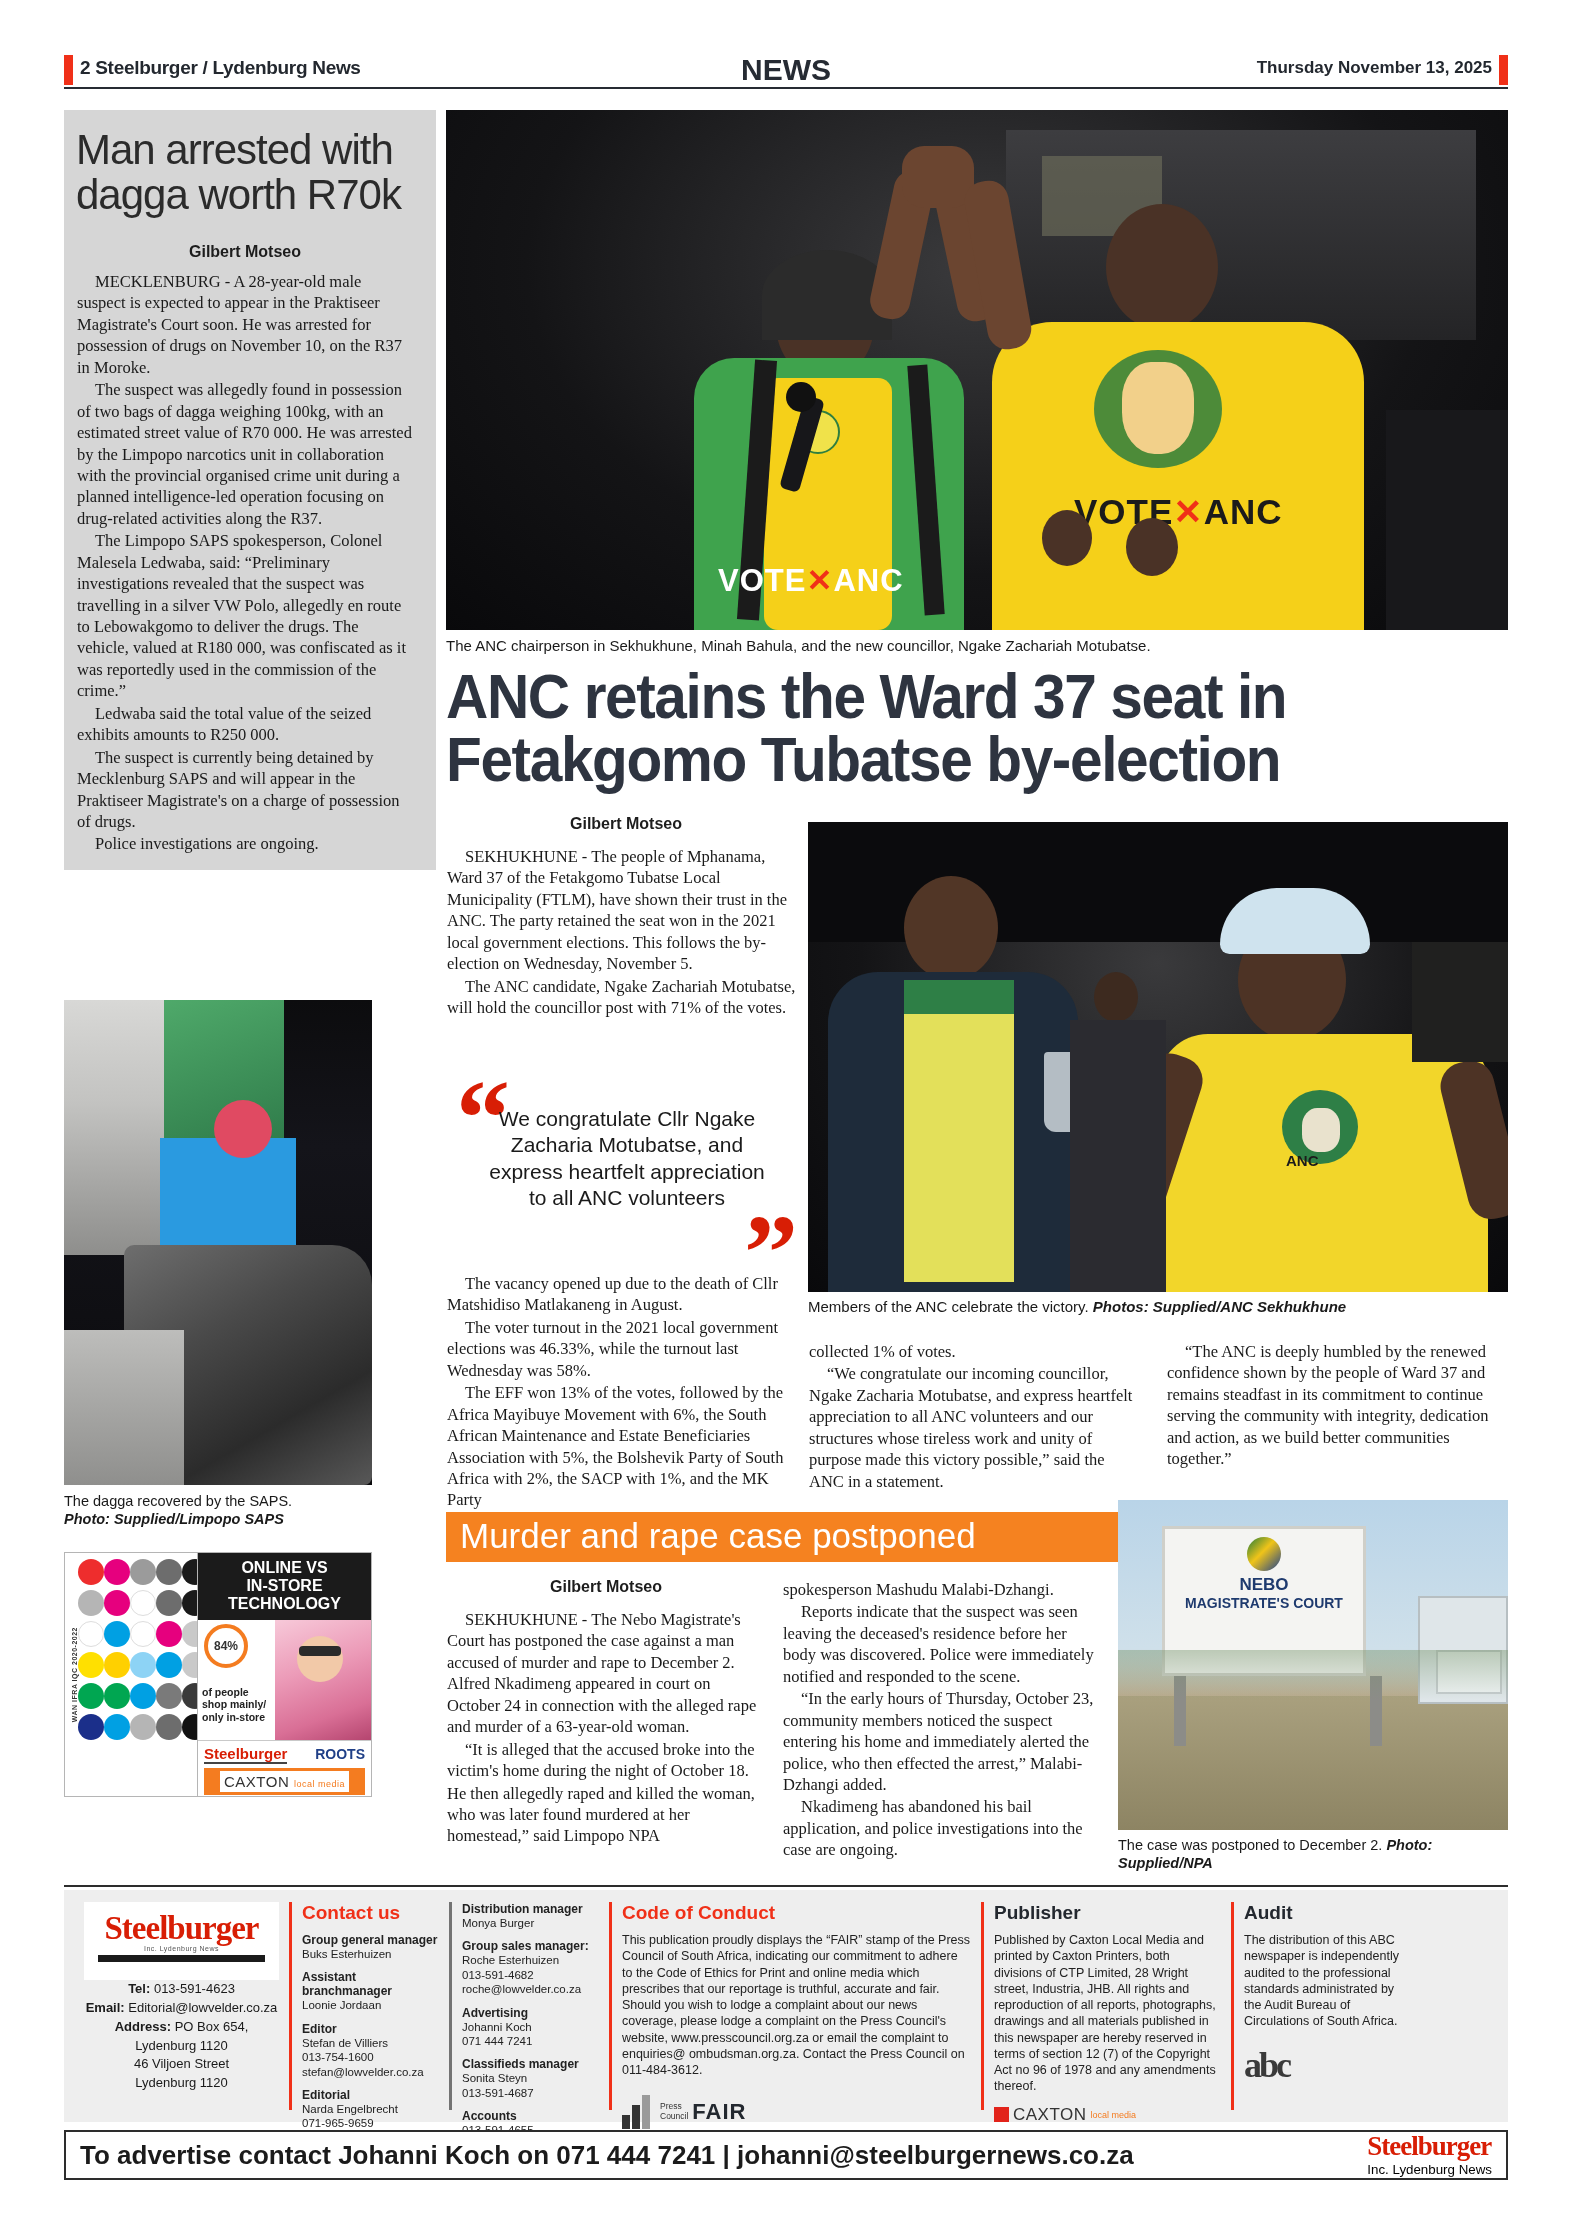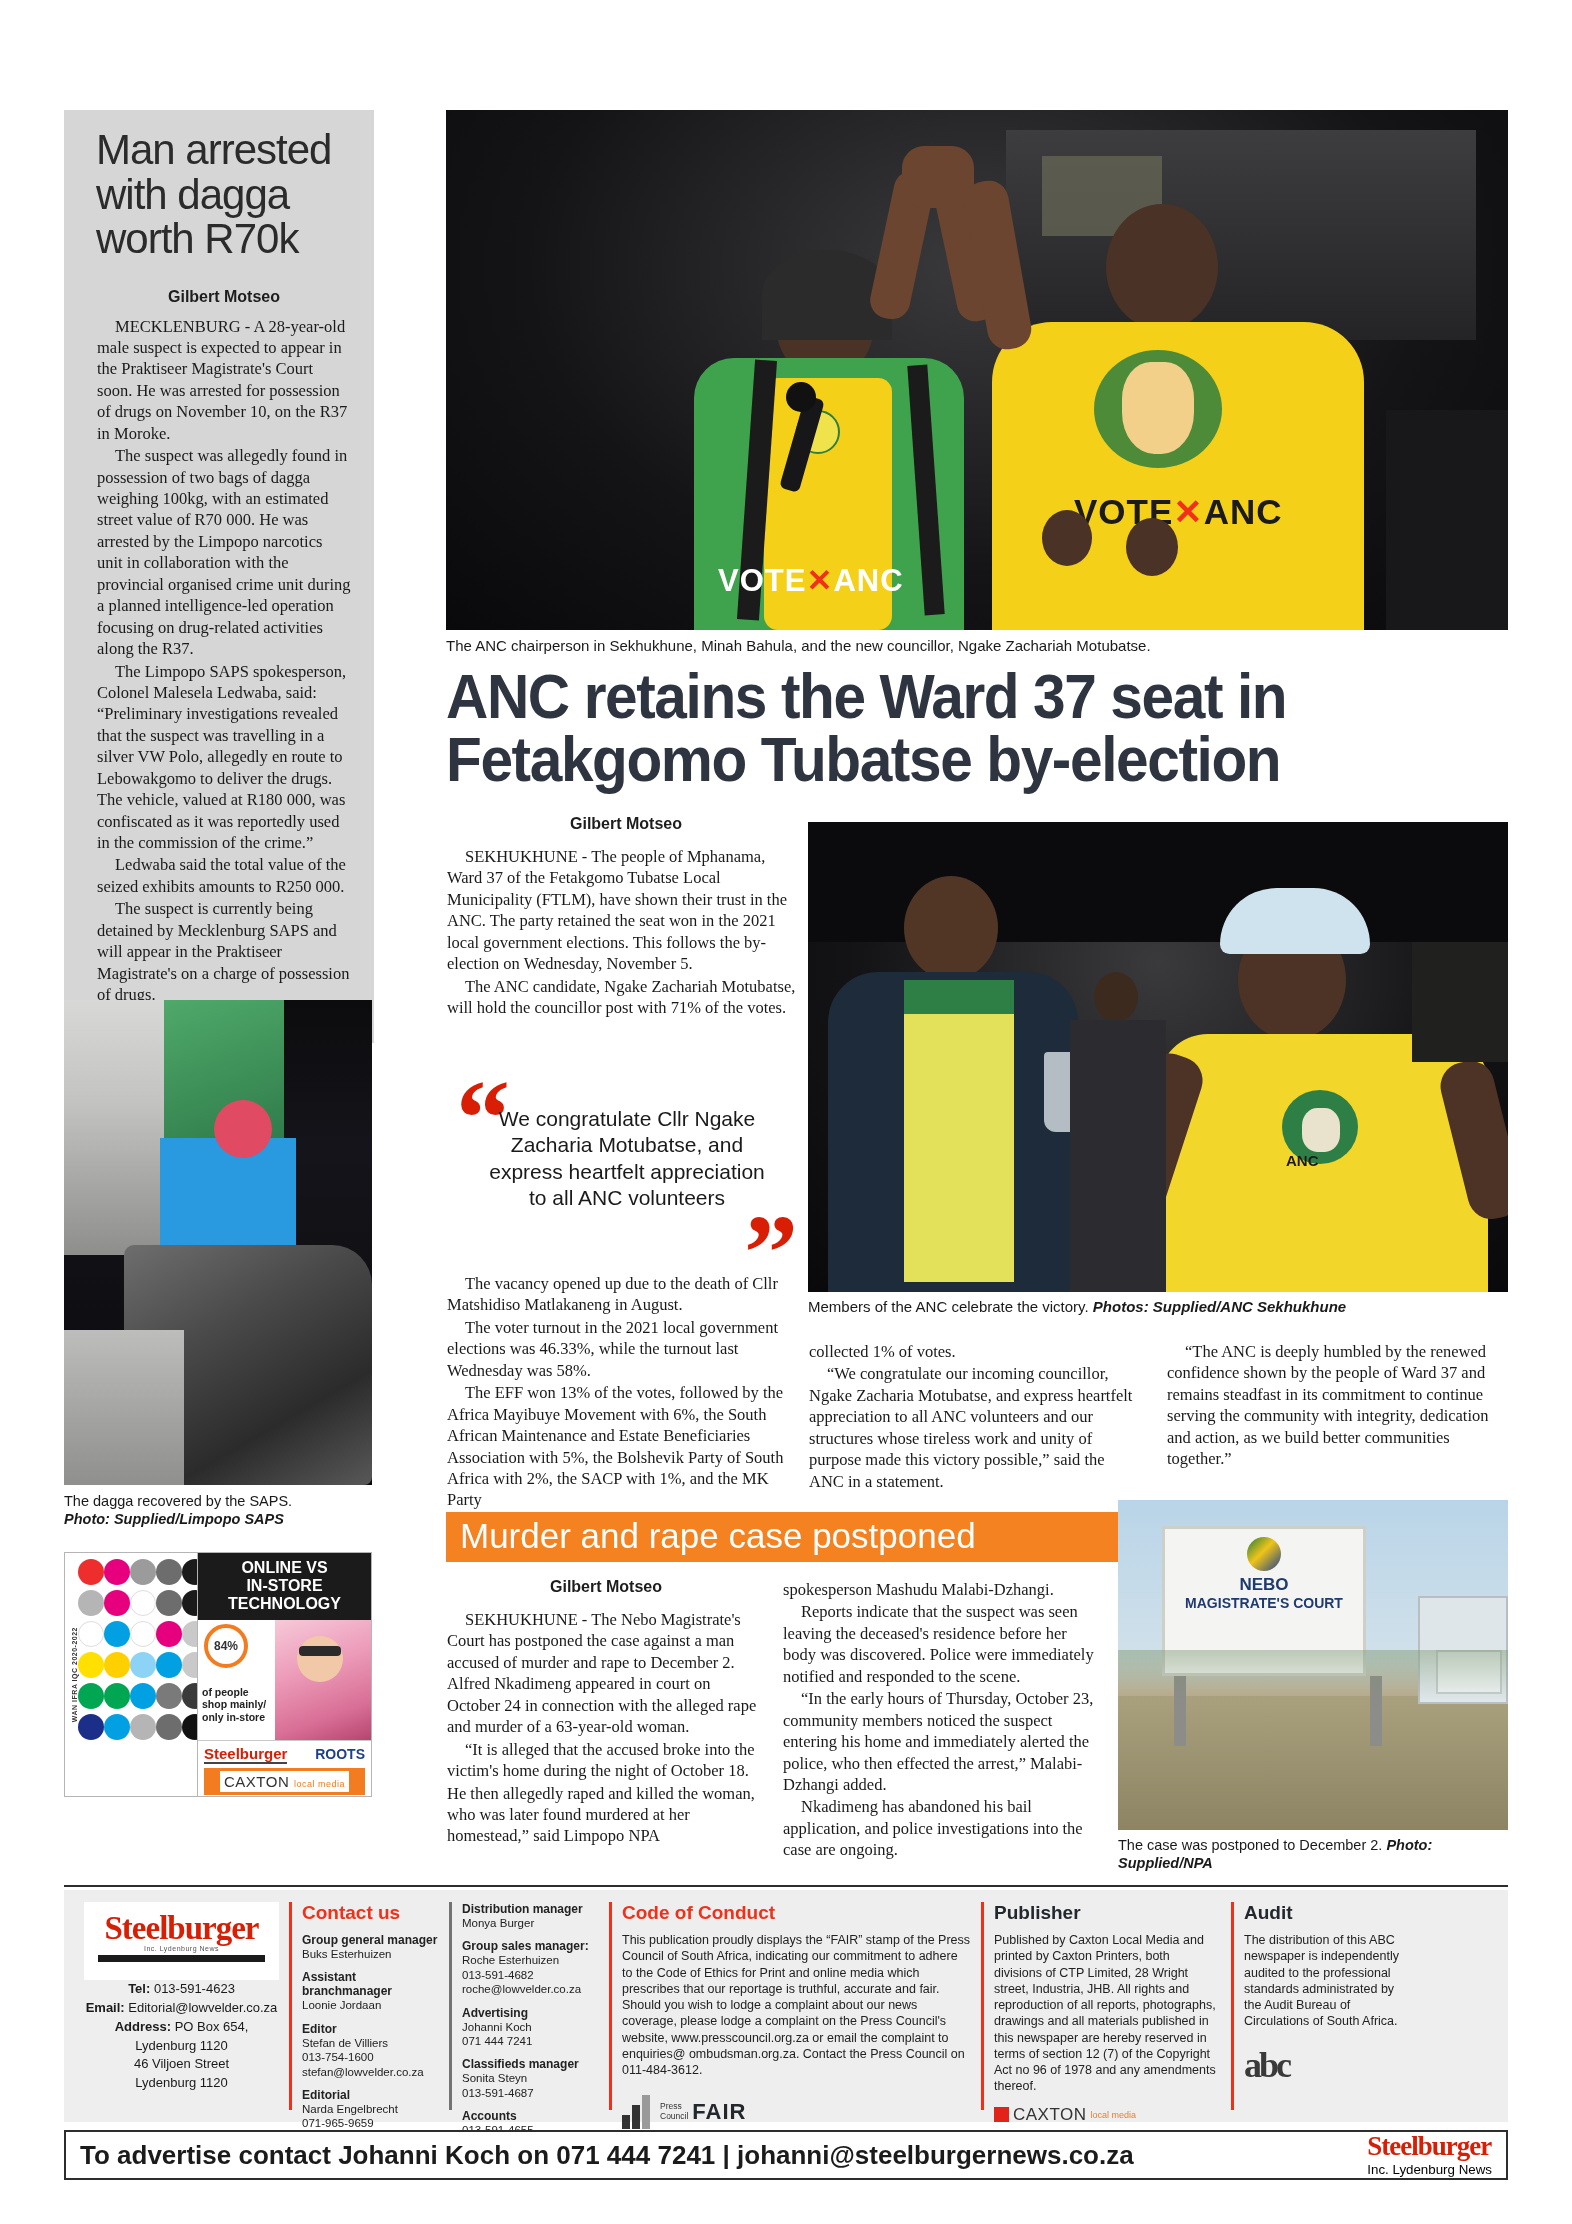--- a/index.html
+++ b/index.html
@@ -32,21 +32,21 @@
   .mast-right {
     position:absolute; right:16px; top:3px;
     font-size:17px; font-weight:bold; color:#23282f;
   }
 
   
   .leftcol {
     position:absolute; left:64px; top:110px; width:308px;
   }
   .lc-grey {
-    background:#d6d6d6; padding:18px 22px 14px 32px; width:310px;
+    background:#d6d6d6; padding:18px 22px 14px 12px; width:372px;
   }
   .lc-headline {
     font-size:42px; line-height:1.06; font-weight:400; color:#2b2b2b;
     letter-spacing:-1px;
   }
   .byline {
     text-align:center; font-weight:bold; font-size:16px; color:#1d1d1d;
     margin-top:26px; margin-bottom:10px;
   }
   .serif-body {
@@ -284,20 +284,27 @@
   .nebo-txt {
     text-align:center; font-weight:bold; color:#1e3a6e;
     font-family:"Liberation Sans",sans-serif;
   }
 </style>
 </head>
 <body>
 
 <div class="page">
 
+  <div class="masthead">
+    <div class="mast-redbar-l"></div>
+    <div class="mast-redbar-r"></div>
+    <div class="mast-left">2 Steelburger / Lydenburg News</div>
+    <div class="mast-center">NEWS</div>
+    <div class="mast-right">Thursday November 13, 2025</div>
+  </div>
 
   <div class="leftcol">
     <div class="lc-grey">
       <div class="lc-headline">Man arrested with dagga worth R70k</div>
       <div class="byline">Gilbert Motseo</div>
       <div class="serif-body">
         <p>MECKLENBURG - A 28-year-old male suspect is expected to appear in the Praktiseer Magistrate's Court soon. He was arrested for possession of drugs on November 10, on the R37 in Moroke.</p>
         <p>The suspect was allegedly found in possession of two bags of dagga weighing 100kg, with an estimated street value of R70 000. He was arrested by the Limpopo narcotics unit in collaboration with the provincial organised crime unit during a planned intelligence-led operation focusing on drug-related activities along the R37.</p>
         <p>The Limpopo SAPS spokesperson, Colonel Malesela Ledwaba, said: “Preliminary investigations revealed that the suspect was travelling in a silver VW Polo, allegedly en route to Lebowakgomo to deliver the drugs. The vehicle, valued at R180 000, was confiscated as it was reportedly used in the commission of the crime.”</p>
         <p>Ledwaba said the total value of the seized exhibits amounts to R250 000.</p>

